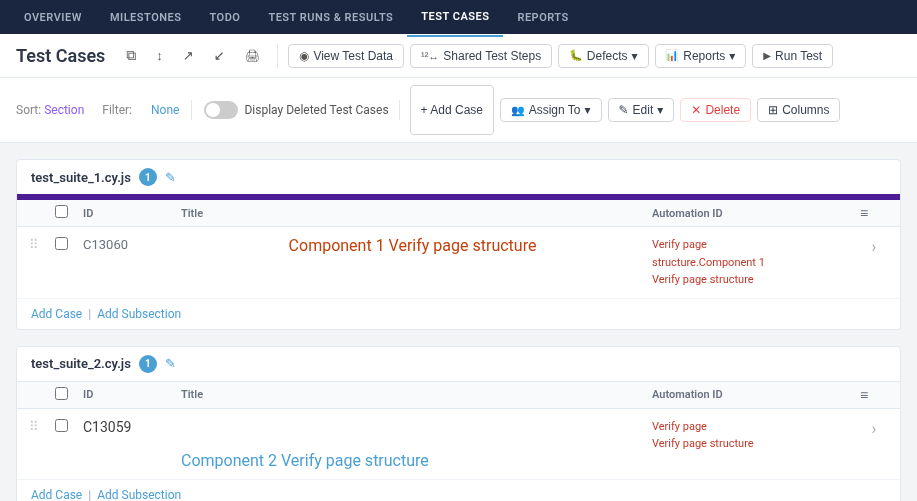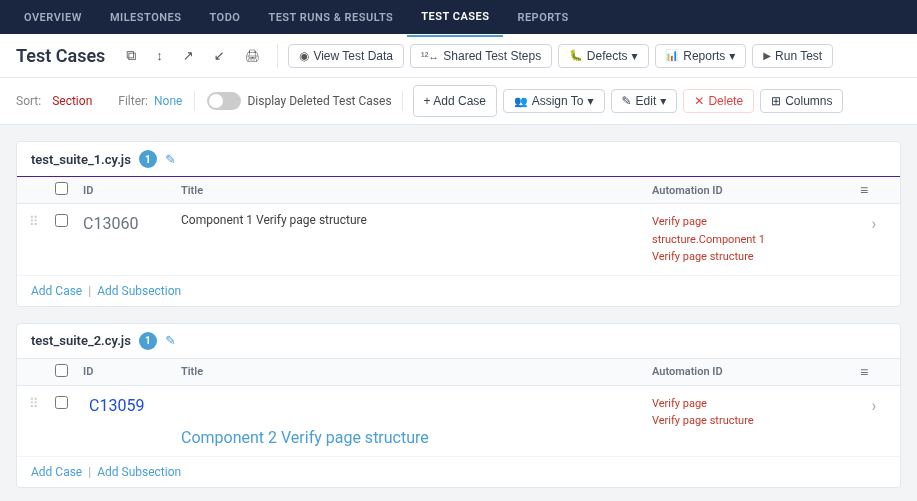--- a/index.html
+++ b/index.html
@@ -62,38 +62,38 @@
   </button>
   <button class="btn btn-outline" style="border:1px solid #d1d5db; font-size:12px; padding:4px 10px;">
     <span style="color:#555; font-size:10px;">▶</span>
     <span>Run Test</span>
   </button>
 </div>
 
 <div style="background:#fff; border-bottom:1px solid #e2e8f0; padding:7px 16px; display:flex; align-items:center; gap:6px; flex-wrap:wrap;">
   <div style="display:flex; align-items:center; gap:3px; font-size:12px;">
     <span style="color:#888;">Sort:</span>
-    <span style="color:#b91c1c; cursor:pointer;margin-left:8px;">Section</span>
+    <span style="color:#8b5cf6; cursor:pointer;">Section</span>
   </div>
-  <div style="display:flex; align-items:center; gap:6px; font-size:12px; margin-left:20px;">
+  <div style="display:flex; align-items:center; gap:19px; font-size:12px; margin-left:12px;">
     <span style="color:#888;">Filter:</span>
     <span style="color:#4a9fd5; cursor:pointer;">None</span>
   </div>
   <div style="width:1px; height:20px; background:#e2e8f0; margin:0 6px;"></div>
   <label style="display:flex; align-items:center; gap:6px; cursor:pointer;">
     <div style="position:relative; display:inline-block; width:34px; height:18px;">
       <input type="checkbox" style="opacity: 0; width: 0px; height: 0px; position: absolute;">
       <div style="position:absolute; top:0; left:0; right:0; bottom:0; background:#ccc; border-radius:18px;">
         <div style="position:absolute; height:14px; width:14px; left:2px; bottom:2px; background:white; border-radius:50%;"></div>
       </div>
     </div>
     <span style="font-size:12px; color:#555;">Display Deleted Test Cases</span>
   </label>
   <div style="width:1px; height:20px; background:#e2e8f0; margin:0 4px;"></div>
-  <button class="btn btn-outline" style="font-size:12px; padding:8px 10px;">
+  <button class="btn btn-outline" style="font-size:12px; padding:17px 10px;">
     <span>+ Add Case</span>
   </button>
   <button class="btn btn-outline" style="font-size:12px; padding:4px 10px;">
     <span style="font-size:11px;">👥</span>
     <span>Assign To</span>
     <span>▾</span>
   </button>
   <button class="btn btn-outline" style="font-size:12px; padding:4px 10px;">
     <span style="font-size:12px;">✎</span>
     <span>Edit</span>
@@ -105,40 +105,40 @@
   </button>
   <button class="btn btn-outline" style="font-size:12px; padding:4px 10px;">
     <span style="font-size:12px;">⊞</span>
     <span>Columns</span>
   </button>
 </div>
 
 <div style="padding:16px; background:#f3f4f6;">
 
   <div style="background:#fff; border:1px solid #e2e8f0; border-radius:4px; margin-bottom:16px; overflow:hidden;">
-    <div style="padding:8px 14px; display:flex; align-items:center; gap:8px; border-bottom:1px solid #4c1d95;">
+    <div style="padding:8px 14px; display:flex; align-items:center; gap:8px; border-bottom:6px solid #4c1d95;">
       <span style="font-size:13px; font-weight:600; color:#2d3748;">test_suite_1.cy.js</span>
       <span style="background:#4a9fd5; color:#fff; border-radius:50%; width:18px; height:18px; display:inline-flex; align-items:center; justify-content:center; font-size:10px; font-weight:700;">1</span>
       <span style="color:#4a9fd5; cursor:pointer; font-size:13px;">✎</span>
     </div>
 
     <div style="display:grid; grid-template-columns:18px 20px 90px 1fr 200px 28px; align-items:center; padding:5px 12px; background:#f8fafc; border-bottom:1px solid #e2e8f0; font-size:11px; font-weight:600; color:#6b7280; gap:8px;">
       <div></div>
       <div><input type="checkbox" style="width: 13px; height: 13px;"></div>
       <div>ID</div>
       <div>Title</div>
       <div>Automation ID</div>
       <div style="cursor:pointer; font-size:14px;">≡</div>
     </div>
 
     <div style="display:grid; grid-template-columns:18px 20px 90px 1fr 200px 28px; align-items:start; padding:9px 12px; border-bottom:1px solid #f0f4f8; gap:8px; background:#fff;">
       <div style="color:#ccc; font-size:13px; cursor:grab; padding-top:1px;">⠿</div>
       <div><input type="checkbox" style="width: 13px; height: 13px; margin-top: 1px;"></div>
-      <div style="color:#6b7280; font-size:16px; padding-top:1px;">C13060</div>
-      <div style="color:#404040; font-size:12px; cursor:pointer;">Component 1 Verify page structure</div>
+      <div style="color:#6b7280; font-size:13px; padding-top:1px;">C13060</div>
+      <div style="color:#c2410c; font-size:16px; cursor:pointer;text-align:center;">Component 1 Verify page structure</div>
       <div style="color:#c0392b; font-size:11px; line-height:1.6;">
         <div>Verify page</div>
         <div>structure.Component 1</div>
         <div>Verify page structure</div>
       </div>
       <div style="color:#aaa; font-size:16px; cursor:pointer; display:flex; align-items:center; justify-content:center; padding-top:1px;">›</div>
     </div>
 
     <div style="padding:8px 14px; display:flex; align-items:center; gap:2px;">
       <a style="color:#4a9fd5; font-size:12px; cursor:pointer; text-decoration:none;">Add Case</a>
@@ -159,21 +159,21 @@
       <div><input type="checkbox" style="width: 13px; height: 13px;"></div>
       <div>ID</div>
       <div>Title</div>
       <div>Automation ID</div>
       <div style="cursor:pointer; font-size:14px;">≡</div>
     </div>
 
     <div style="display:grid; grid-template-columns:18px 20px 90px 1fr 200px 28px; align-items:start; padding:9px 12px; border-bottom:1px solid #f0f4f8; gap:8px; background:#fff;">
       <div style="color:#ccc; font-size:13px; cursor:grab; padding-top:1px;">⠿</div>
       <div><input type="checkbox" style="width: 13px; height: 13px; margin-top: 1px;"></div>
-      <div style="color:#1d4ed8; font-size:16px; padding-top:1px;margin-left:6px;">C13059</div>
+      <div style="color:#404040; font-size:14px; padding-top:1px;">C13059</div>
       <div style="color:#4a9fd5; font-size:16px; cursor:pointer;margin-top:33px;">Component 2 Verify page structure</div>
       <div style="color:#c0392b; font-size:11px; line-height:1.6;">
         <div>Verify page</div>
         <div>Verify page structure</div>
       </div>
       <div style="color:#aaa; font-size:16px; cursor:pointer; display:flex; align-items:center; justify-content:center; padding-top:1px;">›</div>
     </div>
 
     <div style="padding:8px 14px; display:flex; align-items:center; gap:2px;">
       <a style="color:#4a9fd5; font-size:12px; cursor:pointer; text-decoration:none;">Add Case</a>

